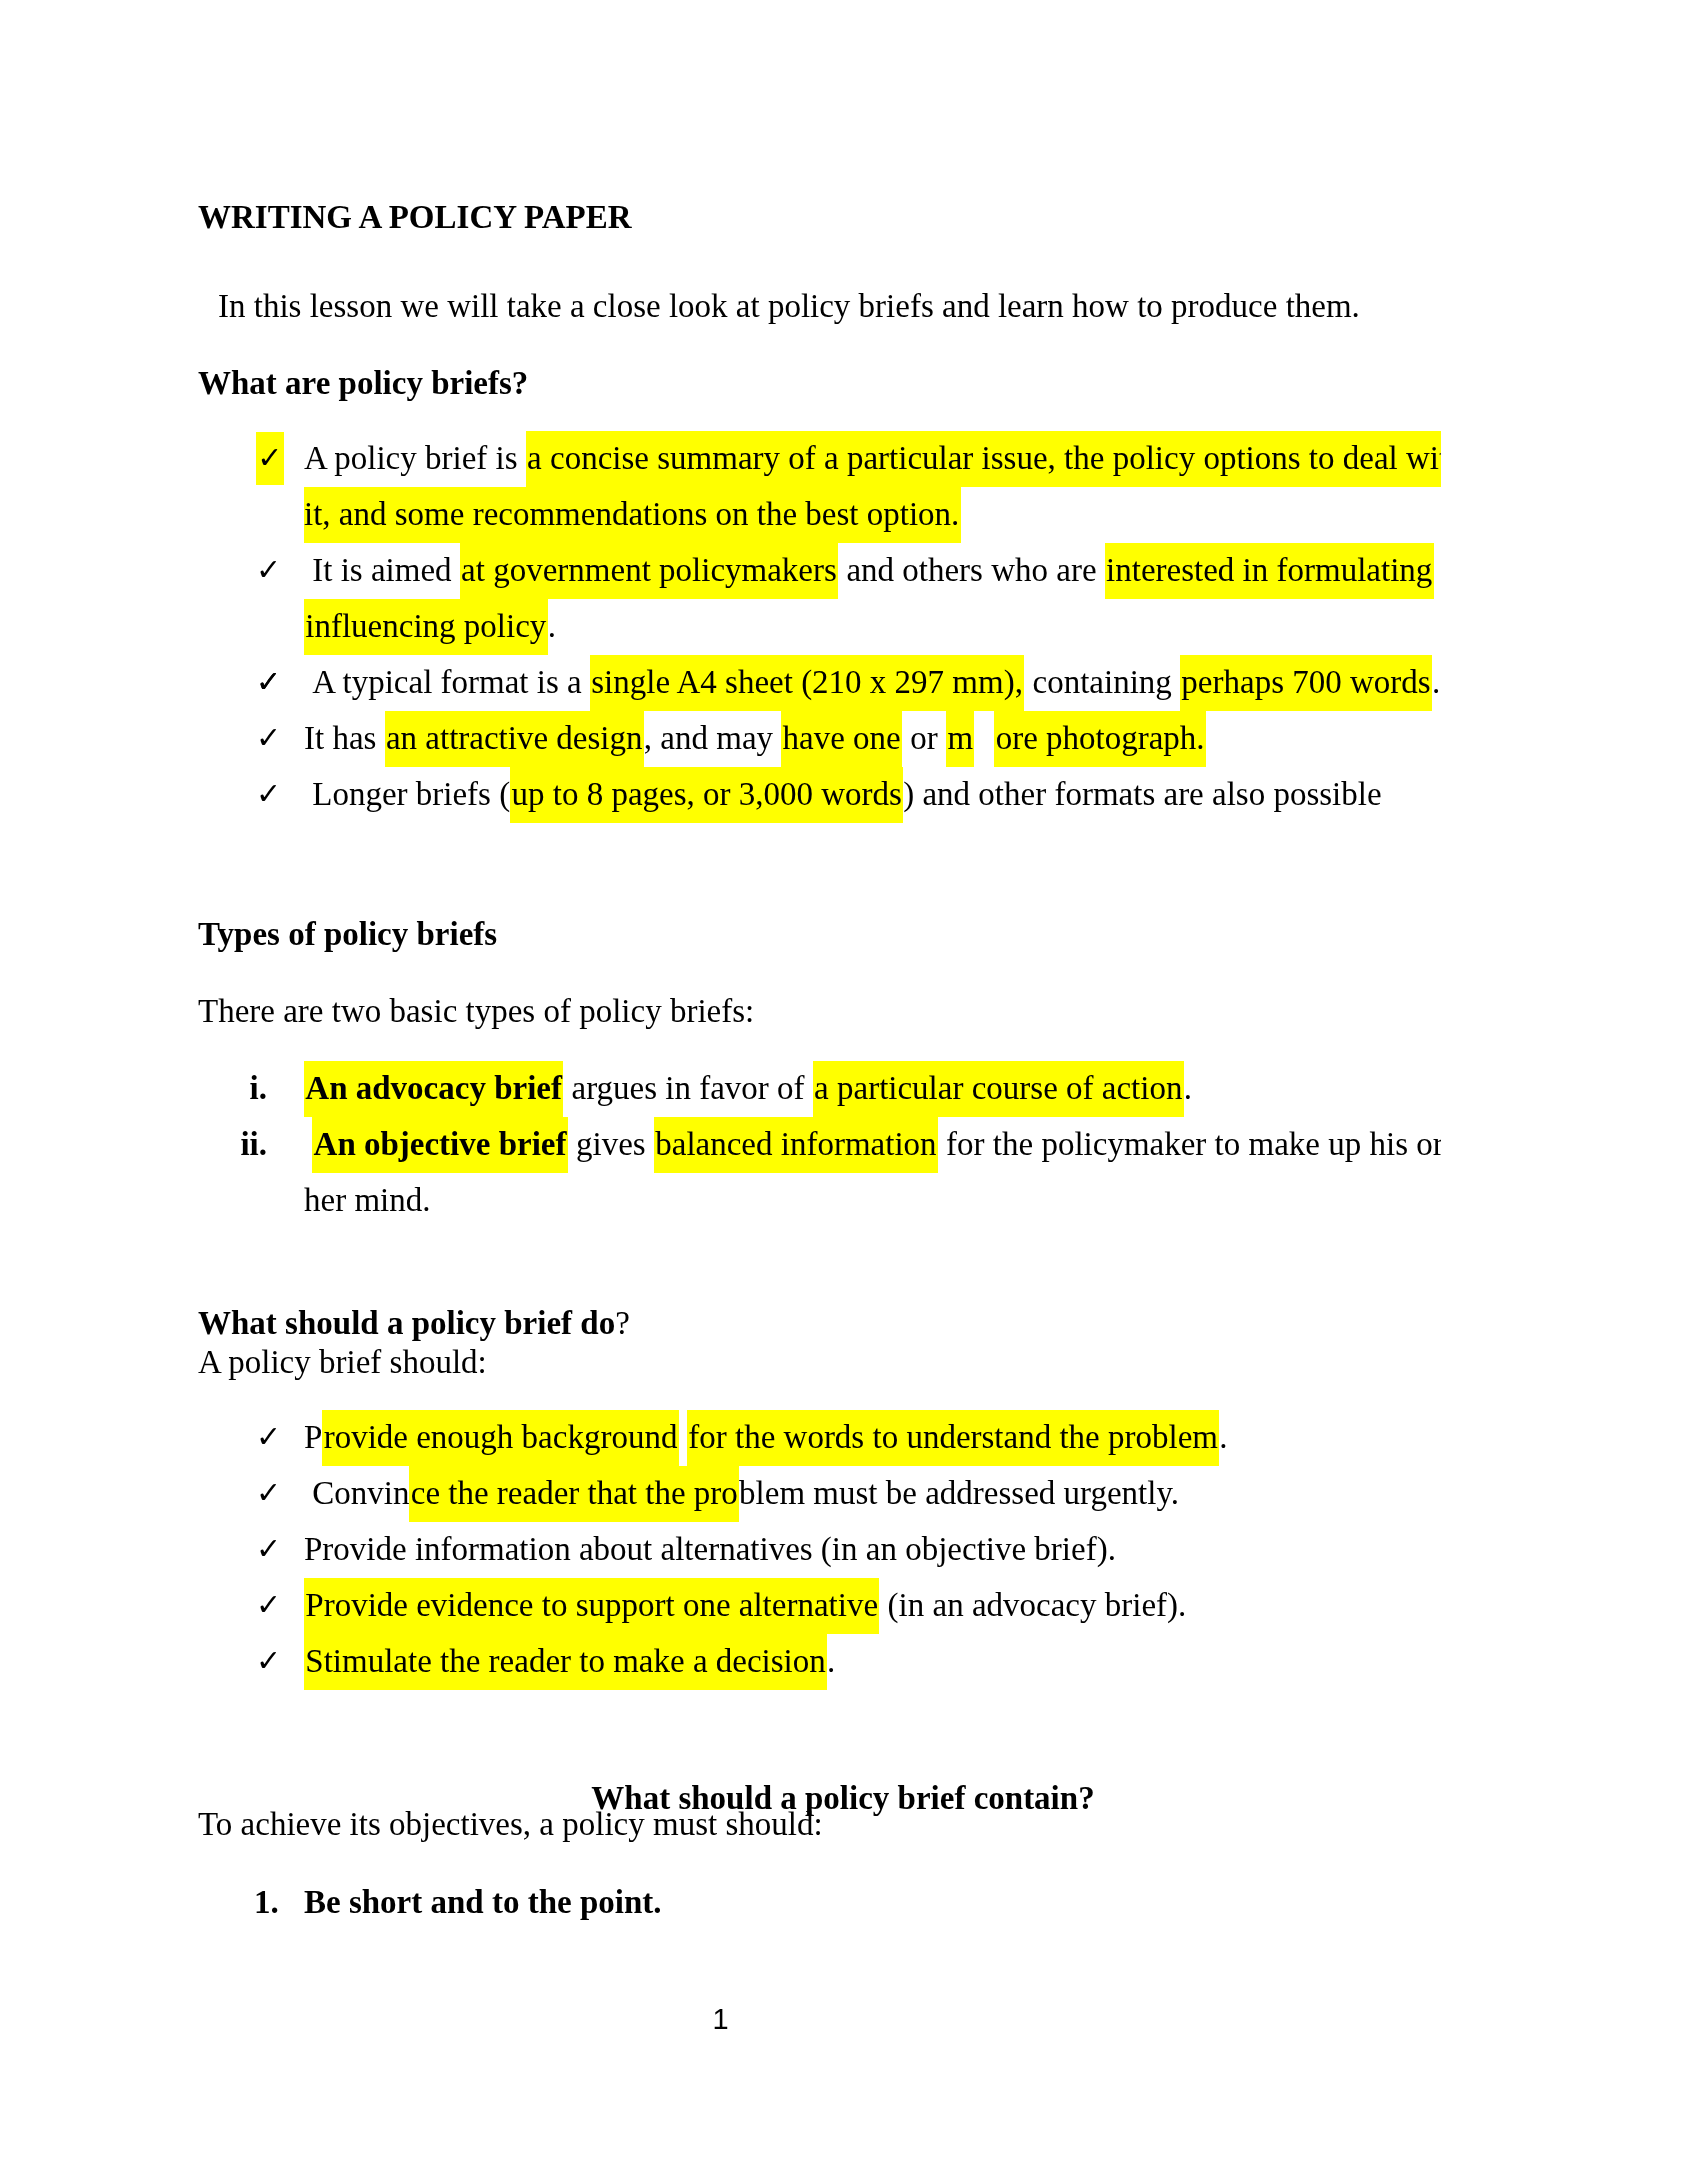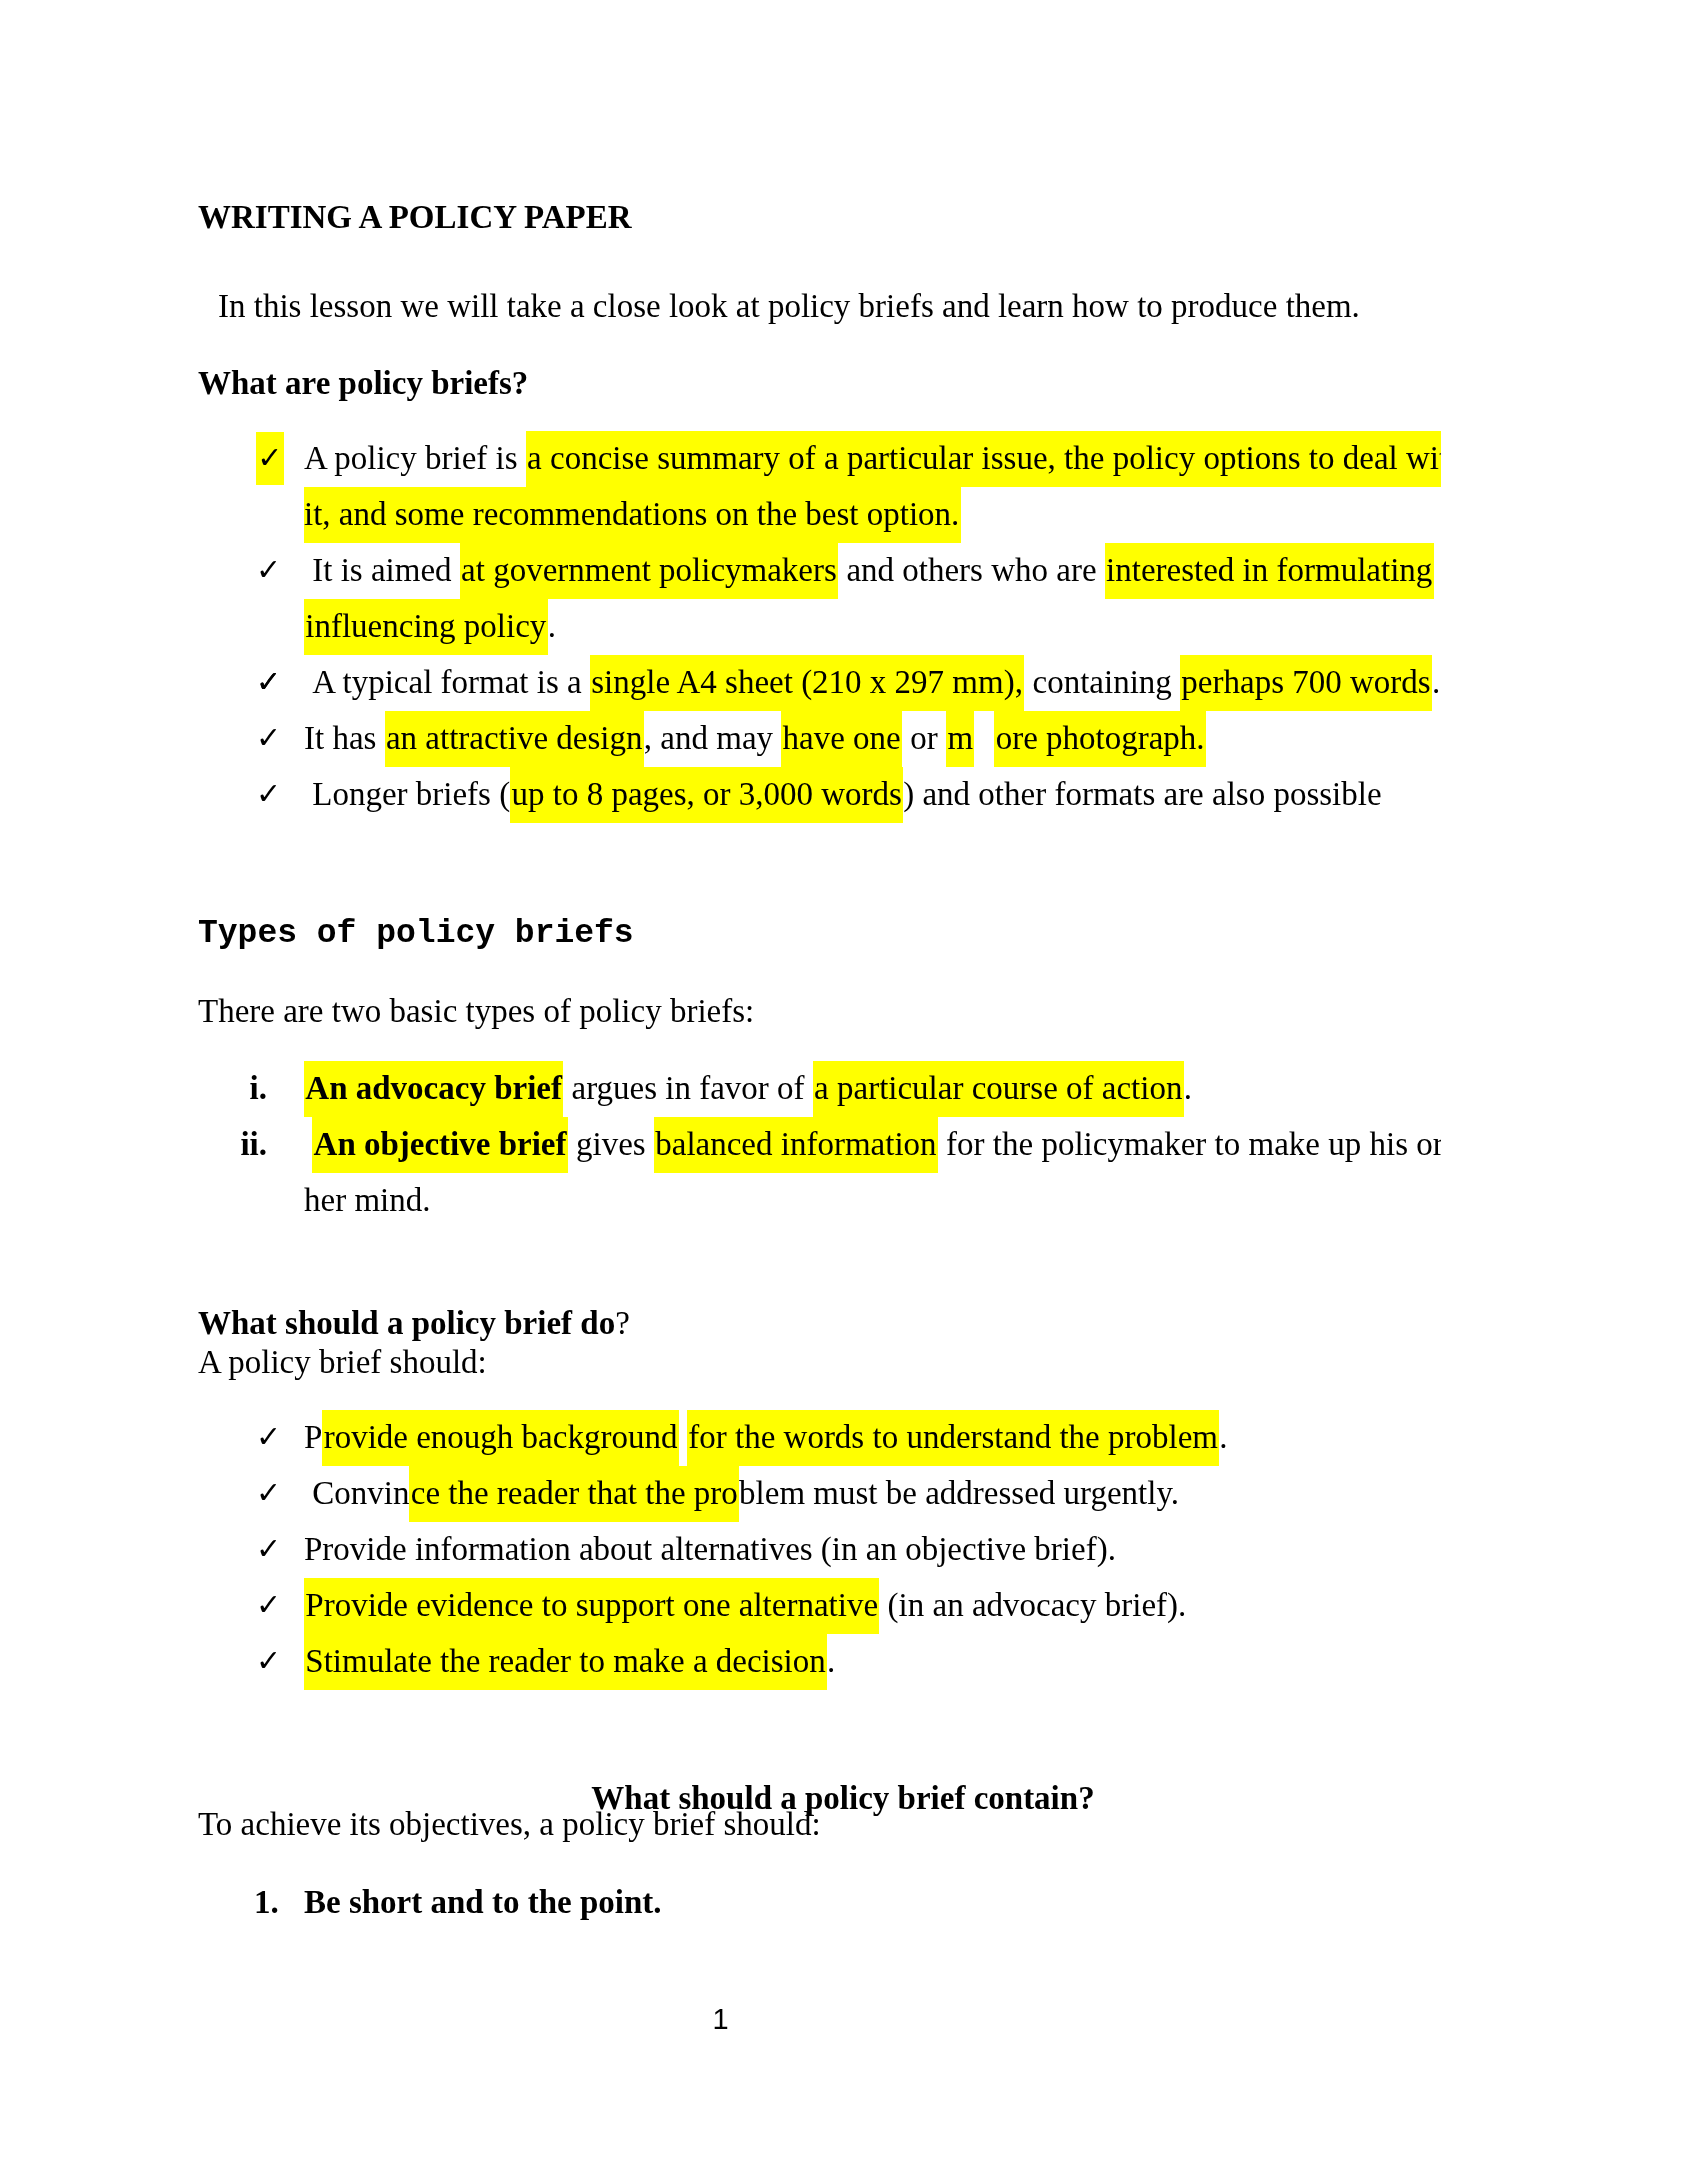--- a/index.html
+++ b/index.html
@@ -29,21 +29,21 @@
   .page-number{
     position:absolute;left:0;top:2005px;width:100%;
     text-align:center;
     font-family:"Liberation Sans", sans-serif;
     font-size:29px;line-height:29px;
   }
   .b-title{top:189px;}
   .b-intro{top:278px;margin-left:20px;}
   .b-h-whatare{top:355px;}
   .b-list1{top:430px;}
-  .b-h-types{top:906px;font-family:Liberation Mono, monospace;}
+  .b-h-types{top:906px;}
   .b-p-twotypes{top:983px;}
   .b-list-roman{top:1060px;}
   .b-h-do{top:1295px;}
   .b-p-should{top:1334px;}
   .b-list2{top:1409px;}
   .b-h-contain{top:1770px;text-align:center;}
   .b-p-achieve{top:1796px;}
   .b-list-num{top:1874px;}
 </style>
 </head>
@@ -120,21 +120,21 @@
       <span class="content"><mark>Provide evidence to support one alternative</mark><span> (in an advocacy brief).</span></span>
     </li>
     <li>
       <span class="marker"><span>✓</span></span>
       <span class="content"><mark>Stimulate the reader to make a decision</mark><span>.</span></span>
     </li>
   </ul>
 
   <h2 class="blk b-h-contain">What should a policy brief contain?</h2>
 
-  <p class="blk b-p-achieve">To achieve its objectives, a policy brief should:</p>
+  <p class="blk b-p-achieve">To achieve its objectives, a policy must should:</p>
 
   <ol class="blk b-list-num">
     <li>
       <span class="marker-num"><span class="bold">1.</span></span>
       <span class="content"><span class="bold">Be short and to the point.</span></span>
     </li>
   </ol>
 
   <div class="page-number">1</div>
 

